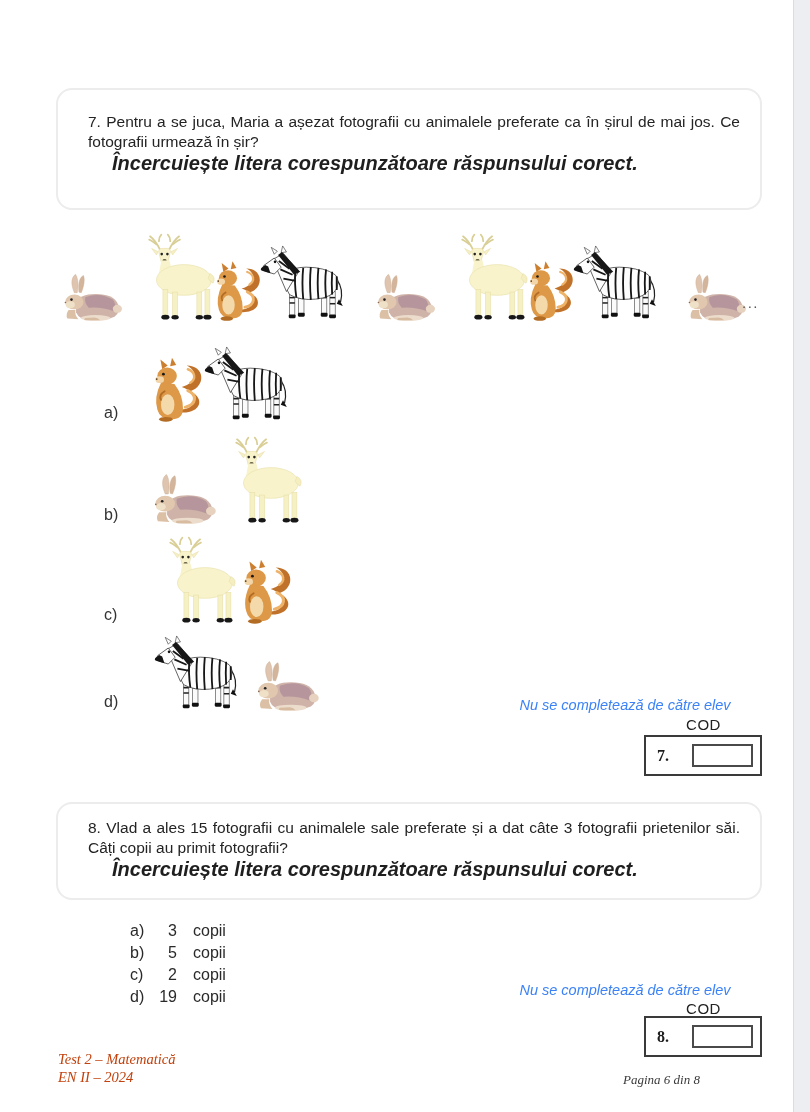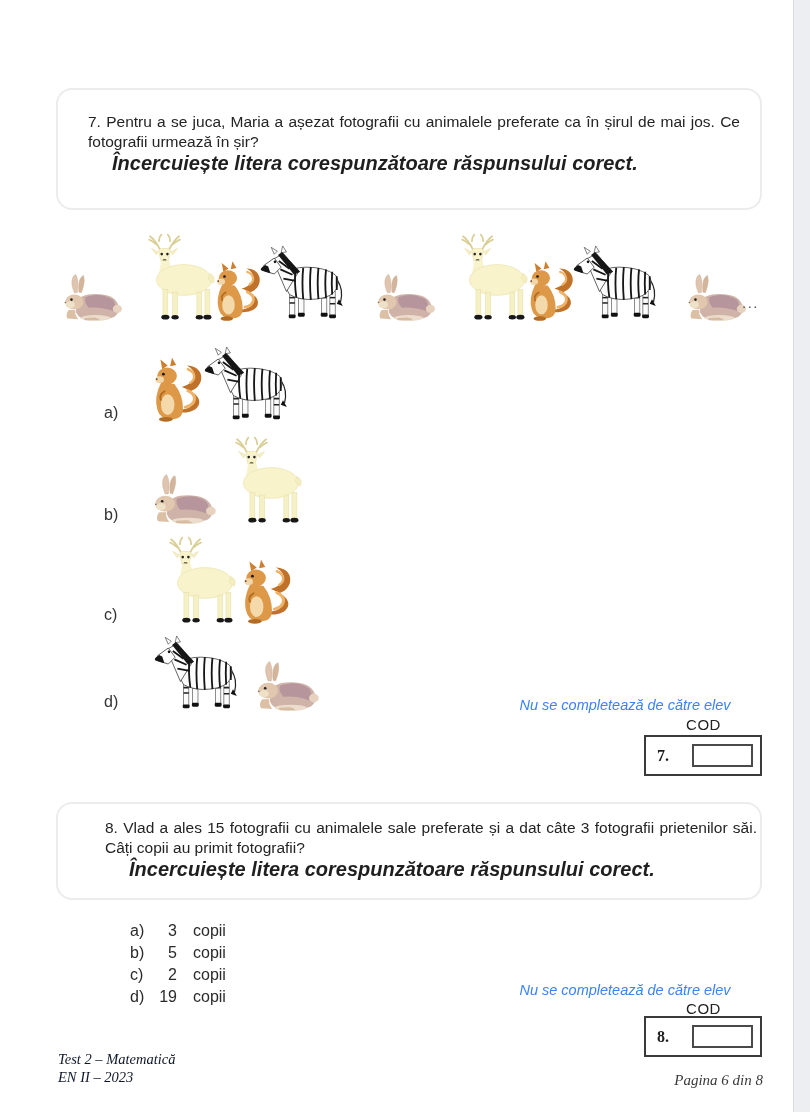--- a/index.html
+++ b/index.html
@@ -11,21 +11,21 @@
     position:absolute;top:0;right:0;width:16px;height:1112px;
     background:#eceef1;border-left:1px solid #d9dce0;
   }
 
   
   .qbox{
     position:absolute;left:56px;width:706px;box-sizing:border-box;
     border:2px solid #ececec;border-radius:16px;background:#ffffff;
   }
   #q7box{top:88px;height:122px;padding:22px 26px 0 30px;}
-  #q8box{top:802px;height:98px;padding:14px 26px 0 47px;}
+  #q8box{top:802px;height:98px;padding:14px 26px 0 30px;}
   .qtext{margin:0;width:652px;font-size:15.5px;line-height:20px;text-align:justify;color:#242424;}
   .qinstr{margin:1px 0 0 24px;font-size:20px;line-height:20px;font-weight:bold;font-style:italic;color:#1f1f1f;}
 
   
   .animal{display:block;}
   .animal-rabbit{width:66px;height:50px;}
   .animal-deer{width:97px;height:95px;}
   .animal-squirrel{width:54px;height:70px;}
   .animal-zebra{width:99px;height:77px;}
 
@@ -85,25 +85,25 @@
   
   .q8opts{position:absolute;left:130px;top:920px;font-size:16px;line-height:22px;color:#2a2a2a;}
   .q8row{display:flex;}
   .q8label{width:27px;}
   .q8num{width:20px;text-align:right;}
   .q8word{margin-left:16px;}
 
   
   .footer-left{
     position:absolute;left:58px;top:1050px;
-    font-family:"Liberation Serif",serif;font-style:italic;font-size:14.5px;line-height:18px;color:#0f172a;
+    font-family:"Liberation Serif",serif;font-style:italic;font-size:14.5px;line-height:18px;color:#c2410c;
   }
   .footer-right{
-    position:absolute;left:623px;top:1072px;width:140px;text-align:right;
-    font-family:"Liberation Serif",serif;font-style:italic;font-size:15px;color:#3a3a3a;
+    position:absolute;left:623px;top:1072px;width:140px;text-align:left;
+    font-family:"Liberation Serif",serif;font-style:italic;font-size:13px;color:#3a3a3a;
   }
   .svgdefs{position:absolute;width:0;height:0;overflow:hidden;}
 </style>
 </head>
 <body>
 
 <svg class="svgdefs" aria-hidden="true">
   <defs>
     <symbol id="sym-rabbit" viewBox="0 0 115 85">
       <path d="M25,34 C18,18 20,7 27,2 C32,9 32,23 30,34 Z" fill="#dfc5af" stroke="#c9a98f" stroke-width="0.7"></path>
@@ -336,16 +336,16 @@
 
   <div class="notice" id="notice8">Nu se completează de către elev</div>
   <div class="codlabel" id="cod8">COD</div>
   <div class="codbox" id="codbox8">
     <span class="codnum">8.</span>
     <span class="codfield"></span>
   </div>
 
   <div class="footer-left">
     <div>Test 2 – Matematică</div>
-    <div>EN II – 2023</div>
+    <div>EN II – 2024</div>
   </div>
   <div class="footer-right">Pagina 6 din 8</div>
 </div>
 
 </body></html>

